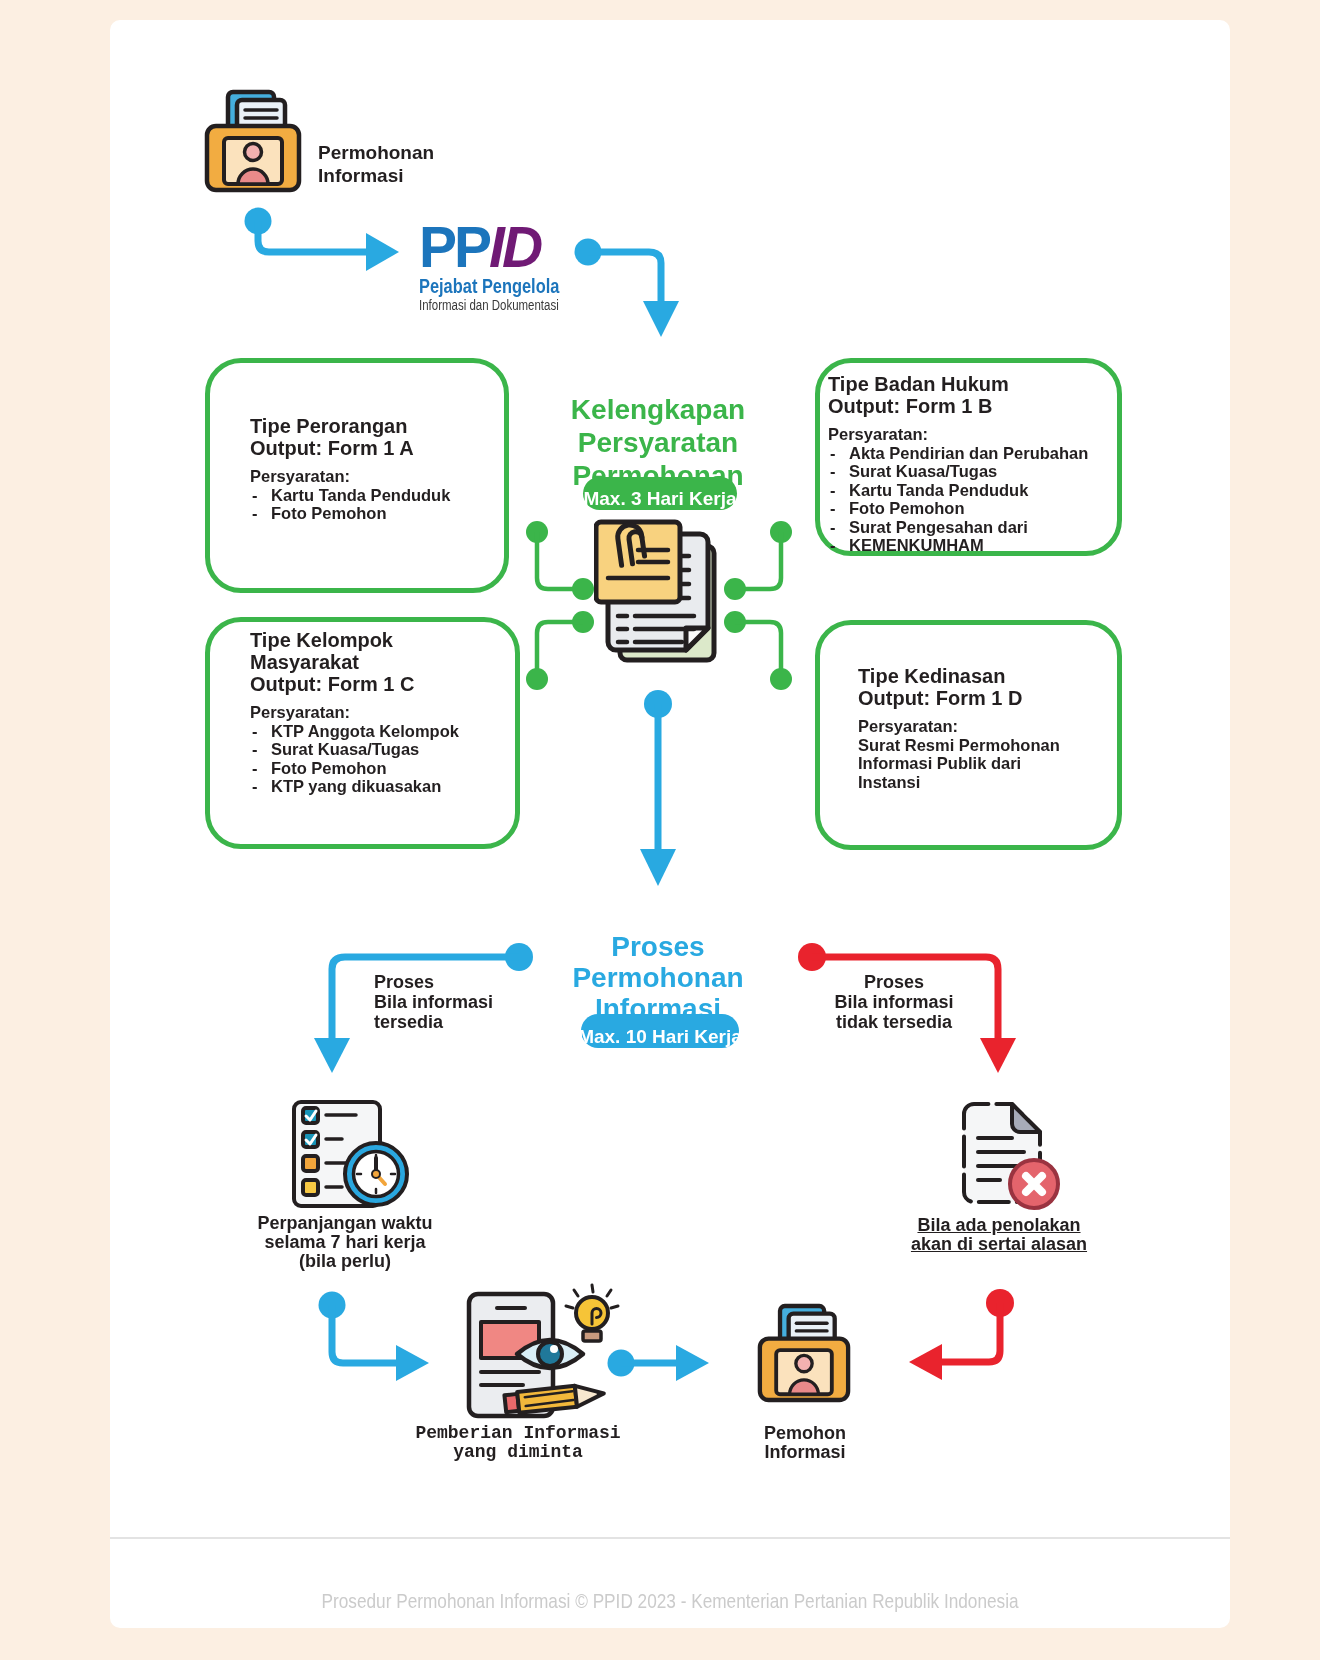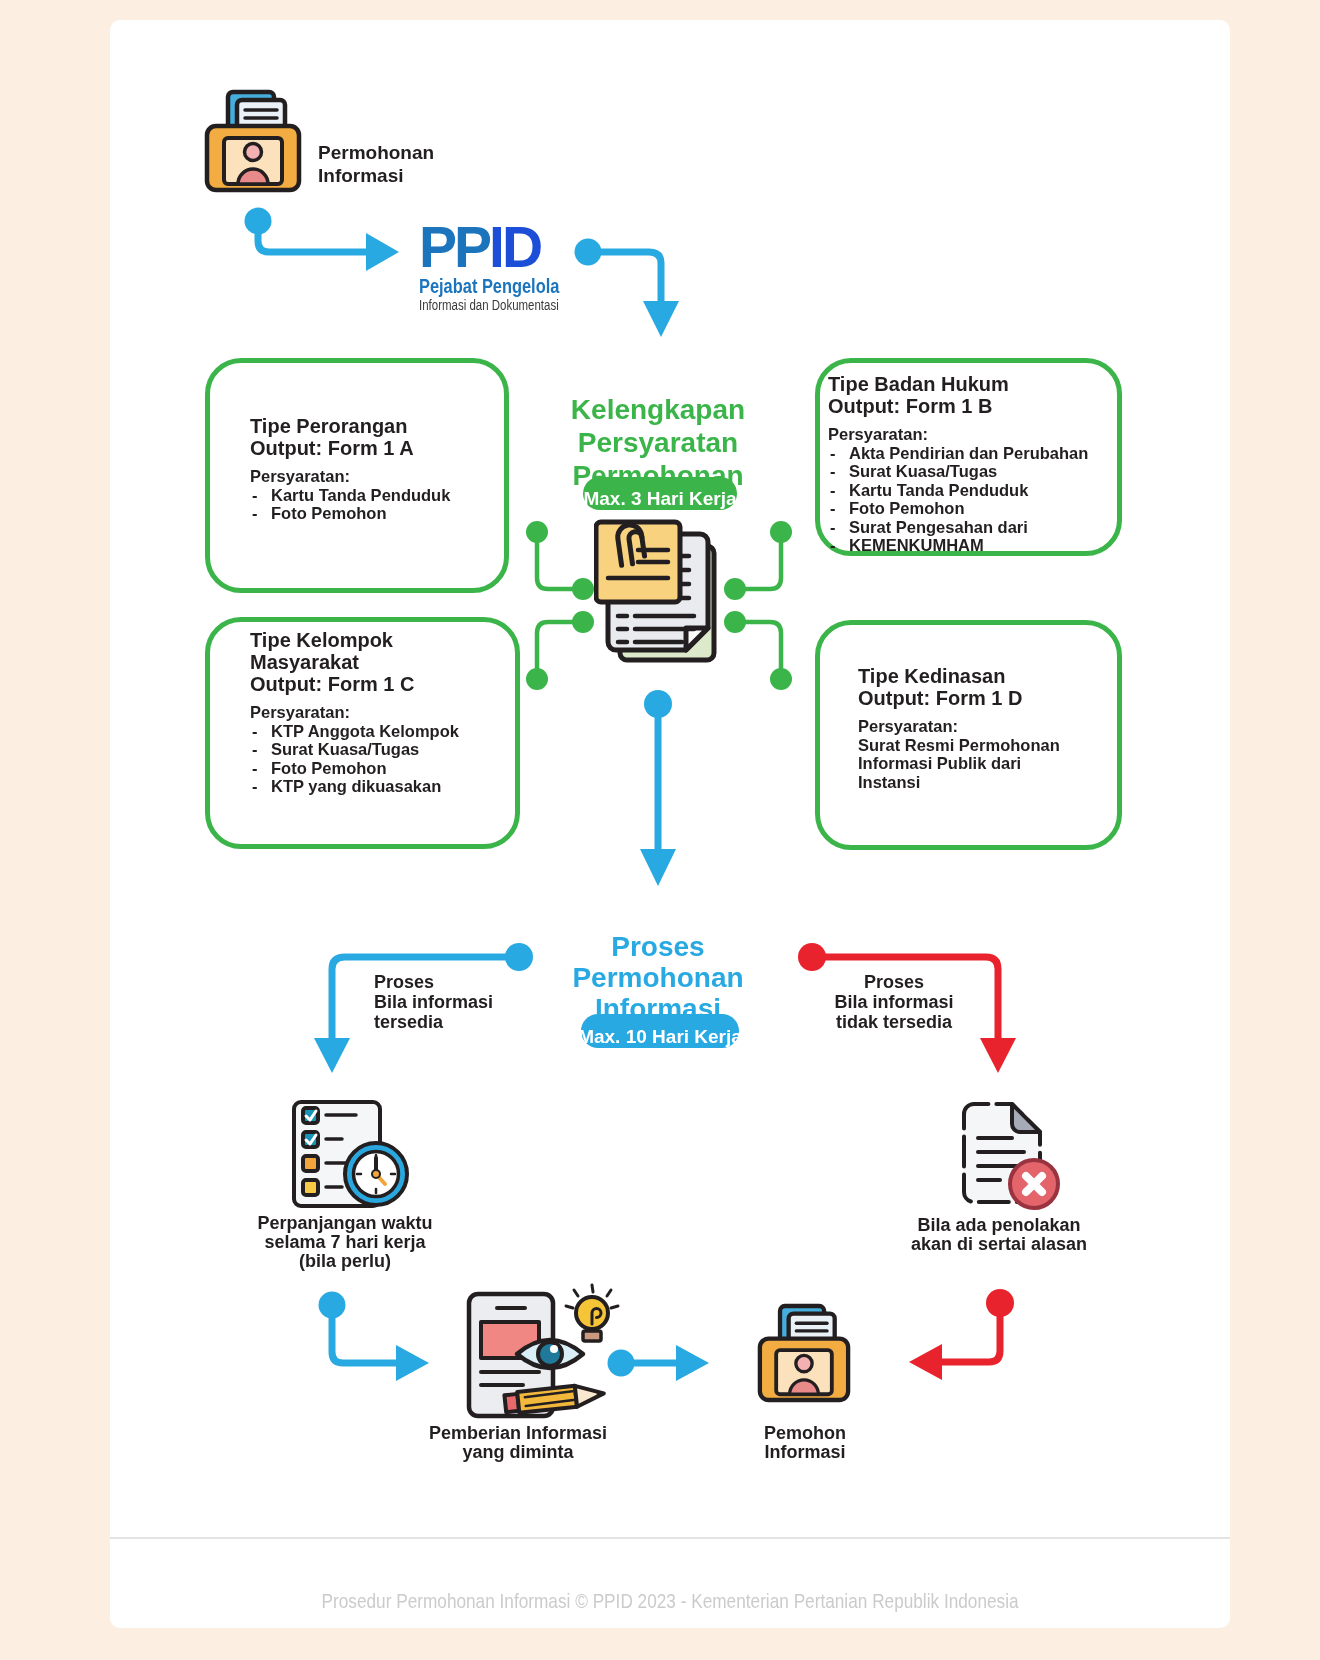--- a/index.html
+++ b/index.html
@@ -20,21 +20,21 @@
   }
   .abs{position:absolute;}
   .card{
     position:absolute;left:110px;top:20px;width:1120px;height:1608px;
     background:#ffffff;border-radius:10px;
   }
   .overlay{position:absolute;left:0;top:0;pointer-events:none;}
   .lbl{color:var(--dark);font-weight:700;white-space:pre-line;}
   .start-label{left:318px;top:141px;font-size:19px;line-height:23px;font-weight:800;}
   .ppid-acronym{font-size:57px;font-weight:800;letter-spacing:-3px;line-height:50px;}
-  .ppid-pp{color:var(--ppid);} .ppid-id{color:#1d4ed8;}
+  .ppid-pp{color:var(--ppid);} .ppid-id{color:#701a75;font-style:italic;}
   .ppid-line1{color:var(--ppid);font-size:20px;font-weight:700;line-height:22px;margin-top:3px;transform:scaleX(0.82);transform-origin:left;white-space:nowrap;}
   .ppid-line2{color:#3a3a3a;font-size:14px;font-weight:500;line-height:16px;transform:scaleX(0.82);transform-origin:left;white-space:nowrap;}
   .stage-title{width:320px;text-align:center;font-weight:800;font-size:28px;white-space:pre-line;margin-top:32px;}
   .stage-title.green{left:498px;top:361px;line-height:33px;color:var(--green);}
   .stage-title.blue{left:498px;top:899px;line-height:31px;color:var(--blue);}
   .badge{
     color:#ffffff;font-weight:700;font-size:19px;text-align:center;
     border-radius:17px;display:flex;align-items:flex-end;justify-content:center;
     white-space:nowrap;
   }
@@ -49,22 +49,22 @@
   .req-text{white-space:pre-line;}
   .box-a{left:205px;top:358px;width:304px;height:235px;padding:52px 8px 0 40px;}
   .box-b{left:815px;top:358px;width:307px;height:198px;padding:10px 4px 0 8px;}
   .box-c{left:205px;top:617px;width:315px;height:232px;padding:7px 8px 0 40px;}
   .box-d{left:815px;top:620px;width:307px;height:230px;padding:40px 8px 0 38px;}
   .branch-label{font-size:18px;line-height:20px;font-weight:700;white-space:pre-line;color:var(--dark);}
   .branch-left{left:374px;top:972px;text-align:left;}
   .branch-right{left:824px;top:972px;width:140px;text-align:center;}
   .node-label{font-size:18px;line-height:19px;font-weight:700;text-align:center;white-space:pre-line;color:var(--dark);}
   .lbl-perpanjangan{left:235px;top:1214px;width:220px;}
-  .lbl-penolakan{left:889px;top:1216px;width:220px;}
-  .lbl-pemberian{left:408px;top:1424px;width:220px;}
+  .lbl-penolakan{left:889px;top:1216px;width:220px;text-decoration:underline;}
+  .lbl-pemberian{left:408px;top:1424px;width:220px;font-family:Liberation Mono, monospace;}
   .lbl-pemohon{left:695px;top:1424px;width:220px;}
   .divider{left:110px;top:1537px;width:1120px;height:2px;background:#E3E3E3;}
   .footer-text{left:110px;top:1589px;width:1120px;text-align:center;color:var(--footer);font-size:21px;font-weight:400;}
   .footer-text span{display:inline-block;transform:scaleX(0.82);transform-origin:center;white-space:nowrap;}
 </style>
 </head>
 <body>
 
 <div class="card"></div>
 

